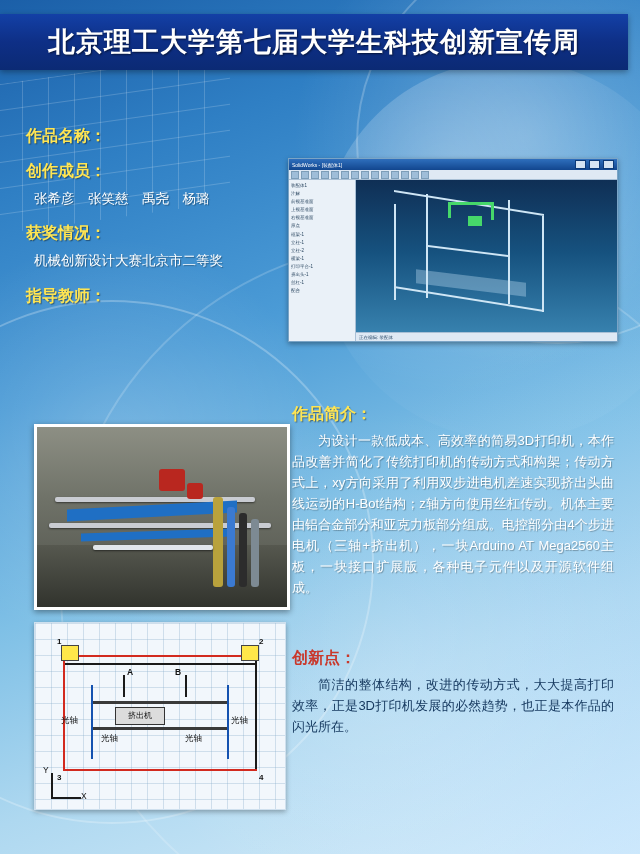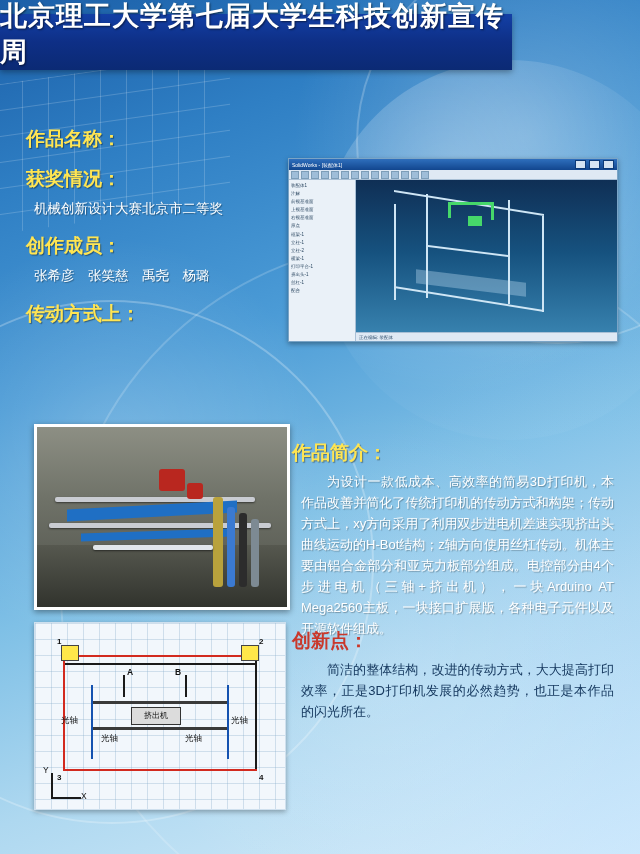--- a/index.html
+++ b/index.html
@@ -31,36 +31,36 @@
   .grid-left{
     position:absolute;left:-30px;top:70px;width:260px;height:150px;
     background-image:linear-gradient(rgba(255,255,255,.18) 1px,transparent 1px),
                      linear-gradient(90deg,rgba(255,255,255,.18) 1px,transparent 1px);
     background-size:26px 26px;
     transform:skewY(-8deg);
   }
 
   
   .header{
-    position:absolute;left:0;top:14px;width:512px;height:56px;
+    position:absolute;left:0;top:14px;width:628px;height:56px;
     background:linear-gradient(180deg,#1340a6 0%,#0e2f86 50%,#0b2a74 100%);
-    display:flex;align-items:flex-end;justify-content:center;
+    display:flex;align-items:center;justify-content:center;
     box-shadow:0 2px 6px rgba(0,0,0,.35);
   }
   .header .title{
     color:#ffffff;font-size:27px;font-weight:bold;letter-spacing:1px;
     text-shadow:1px 1px 2px rgba(0,0,0,.55);
     font-family:"DejaVu Sans","Liberation Sans",sans-serif;
   }
 
   
   .info{position:absolute;left:26px;top:126px;width:245px;}
   .info .field{margin-bottom:14px;}
   .info .flabel{
-    color:#ffe552;font-size:19px;font-weight:bold;margin-bottom:7px;
+    color:#ffe552;font-size:16px;font-weight:bold;margin-bottom:7px;
     text-shadow:1px 1px 1px rgba(0,0,0,.4);
     font-family:Liberation Mono, monospace;
   }
   .info .fvalue{
     color:#ffffff;font-size:13.5px;line-height:1.5;padding-left:8px;
     text-shadow:1px 1px 1px rgba(0,0,0,.35);
   }
 
   
   .cadwin{
@@ -125,31 +125,30 @@
   .dg.blue{background:#1452b0;}
   .dg.black{background:#1a1a1a;}
   .motor{position:absolute;width:16px;height:14px;background:#ffe74a;border:1px solid #444;}
   .nodenum{position:absolute;font-size:8px;color:#111;font-weight:bold;}
   .dlabel{position:absolute;font-size:8.5px;color:#111;}
   .dbox{position:absolute;background:#dcdcdc;border:1px solid #333;font-size:8px;color:#111;text-align:center;}
 
   
   .rtext{position:absolute;left:292px;width:322px;}
   .rhead{
-    color:#ffe552;font-size:19px;font-weight:bold;margin-bottom:5px;
+    color:#ffe552;font-size:16px;font-weight:bold;margin-bottom:5px;
     text-shadow:1px 1px 1px rgba(0,0,0,.4);
-    margin-top:36px;
   }
   .rbody p{
-    margin:0 0 7px 9px;color:#ffffff;font-size:13px;line-height:1.62;
+    margin:0 0 7px 0;color:#ffffff;font-size:13px;line-height:1.62;
     text-indent:26px;text-align:justify;
     text-shadow:1px 1px 1px rgba(0,0,0,.3);
   }
   .blk-intro{top:404px;}
-  .blk-innov{top:592px;}
+  .blk-innov{top:648px;}
   .blk-innov .rbody p{color:#173a60;text-shadow:none;}
   .blk-innov .rhead{color:#c9382b;text-shadow:none;}
 </style>
 </head>
 <body>
 
 <div class="poster">
 
   <div class="swoosh s1"></div>
   <div class="swoosh s2"></div>
@@ -159,29 +158,29 @@
 
   <div class="header">
     <div class="title">北京理工大学第七届大学生科技创新宣传周</div>
   </div>
 
   <div class="info">
     <div class="field">
       <div class="flabel">作品名称：</div>
     </div>
     <div class="field">
+      <div class="flabel">创作成员：</div>
+      <div class="fvalue">张希彦　张笑慈　禹尧　杨璐</div>
+    </div>
+    <div class="field">
       <div class="flabel">获奖情况：</div>
       <div class="fvalue">机械创新设计大赛北京市二等奖</div>
     </div>
     <div class="field">
-      <div class="flabel">创作成员：</div>
-      <div class="fvalue">张希彦　张笑慈　禹尧　杨璐</div>
-    </div>
-    <div class="field">
-      <div class="flabel">传动方式上：</div>
+      <div class="flabel">指导教师：</div>
     </div>
   </div>
 
   <div class="cadwin">
     <div class="cadbar">
       <span class="ttl">SolidWorks - [装配体1]</span>
       <span class="btn"></span>
       <span class="btn"></span>
       <span class="btn"></span>
     </div>
@@ -270,21 +269,21 @@
     <div class="nodenum" style="left:22px;top:14px;">1</div>
     <div class="nodenum" style="left:224px;top:14px;">2</div>
     <div class="nodenum" style="left:22px;top:150px;">3</div>
     <div class="nodenum" style="left:224px;top:150px;">4</div>
 
     <div class="dlabel" style="left:92px;top:44px;font-weight:bold;">A</div>
     <div class="dlabel" style="left:140px;top:44px;font-weight:bold;">B</div>
     <div class="dg black" style="left:88px;top:52px;width:2px;height:22px;"></div>
     <div class="dg black" style="left:150px;top:52px;width:2px;height:22px;"></div>
 
-    <div class="dbox" style="left:96px;top:84px;width:48px;height:16px;line-height:16px;">挤出机</div>
+    <div class="dbox" style="left:80px;top:84px;width:48px;height:16px;line-height:16px;">挤出机</div>
 
     <div class="dlabel" style="left:66px;top:110px;">光轴</div>
     <div class="dlabel" style="left:150px;top:110px;">光轴</div>
     <div class="dlabel" style="left:26px;top:92px;">光轴</div>
     <div class="dlabel" style="left:196px;top:92px;">光轴</div>
 
     <div class="dg black" style="left:16px;top:150px;width:2px;height:26px;"></div>
     <div class="dg black" style="left:16px;top:174px;width:30px;height:2px;"></div>
     <div class="dlabel" style="left:8px;top:142px;">Y</div>
     <div class="dlabel" style="left:46px;top:168px;">X</div>

